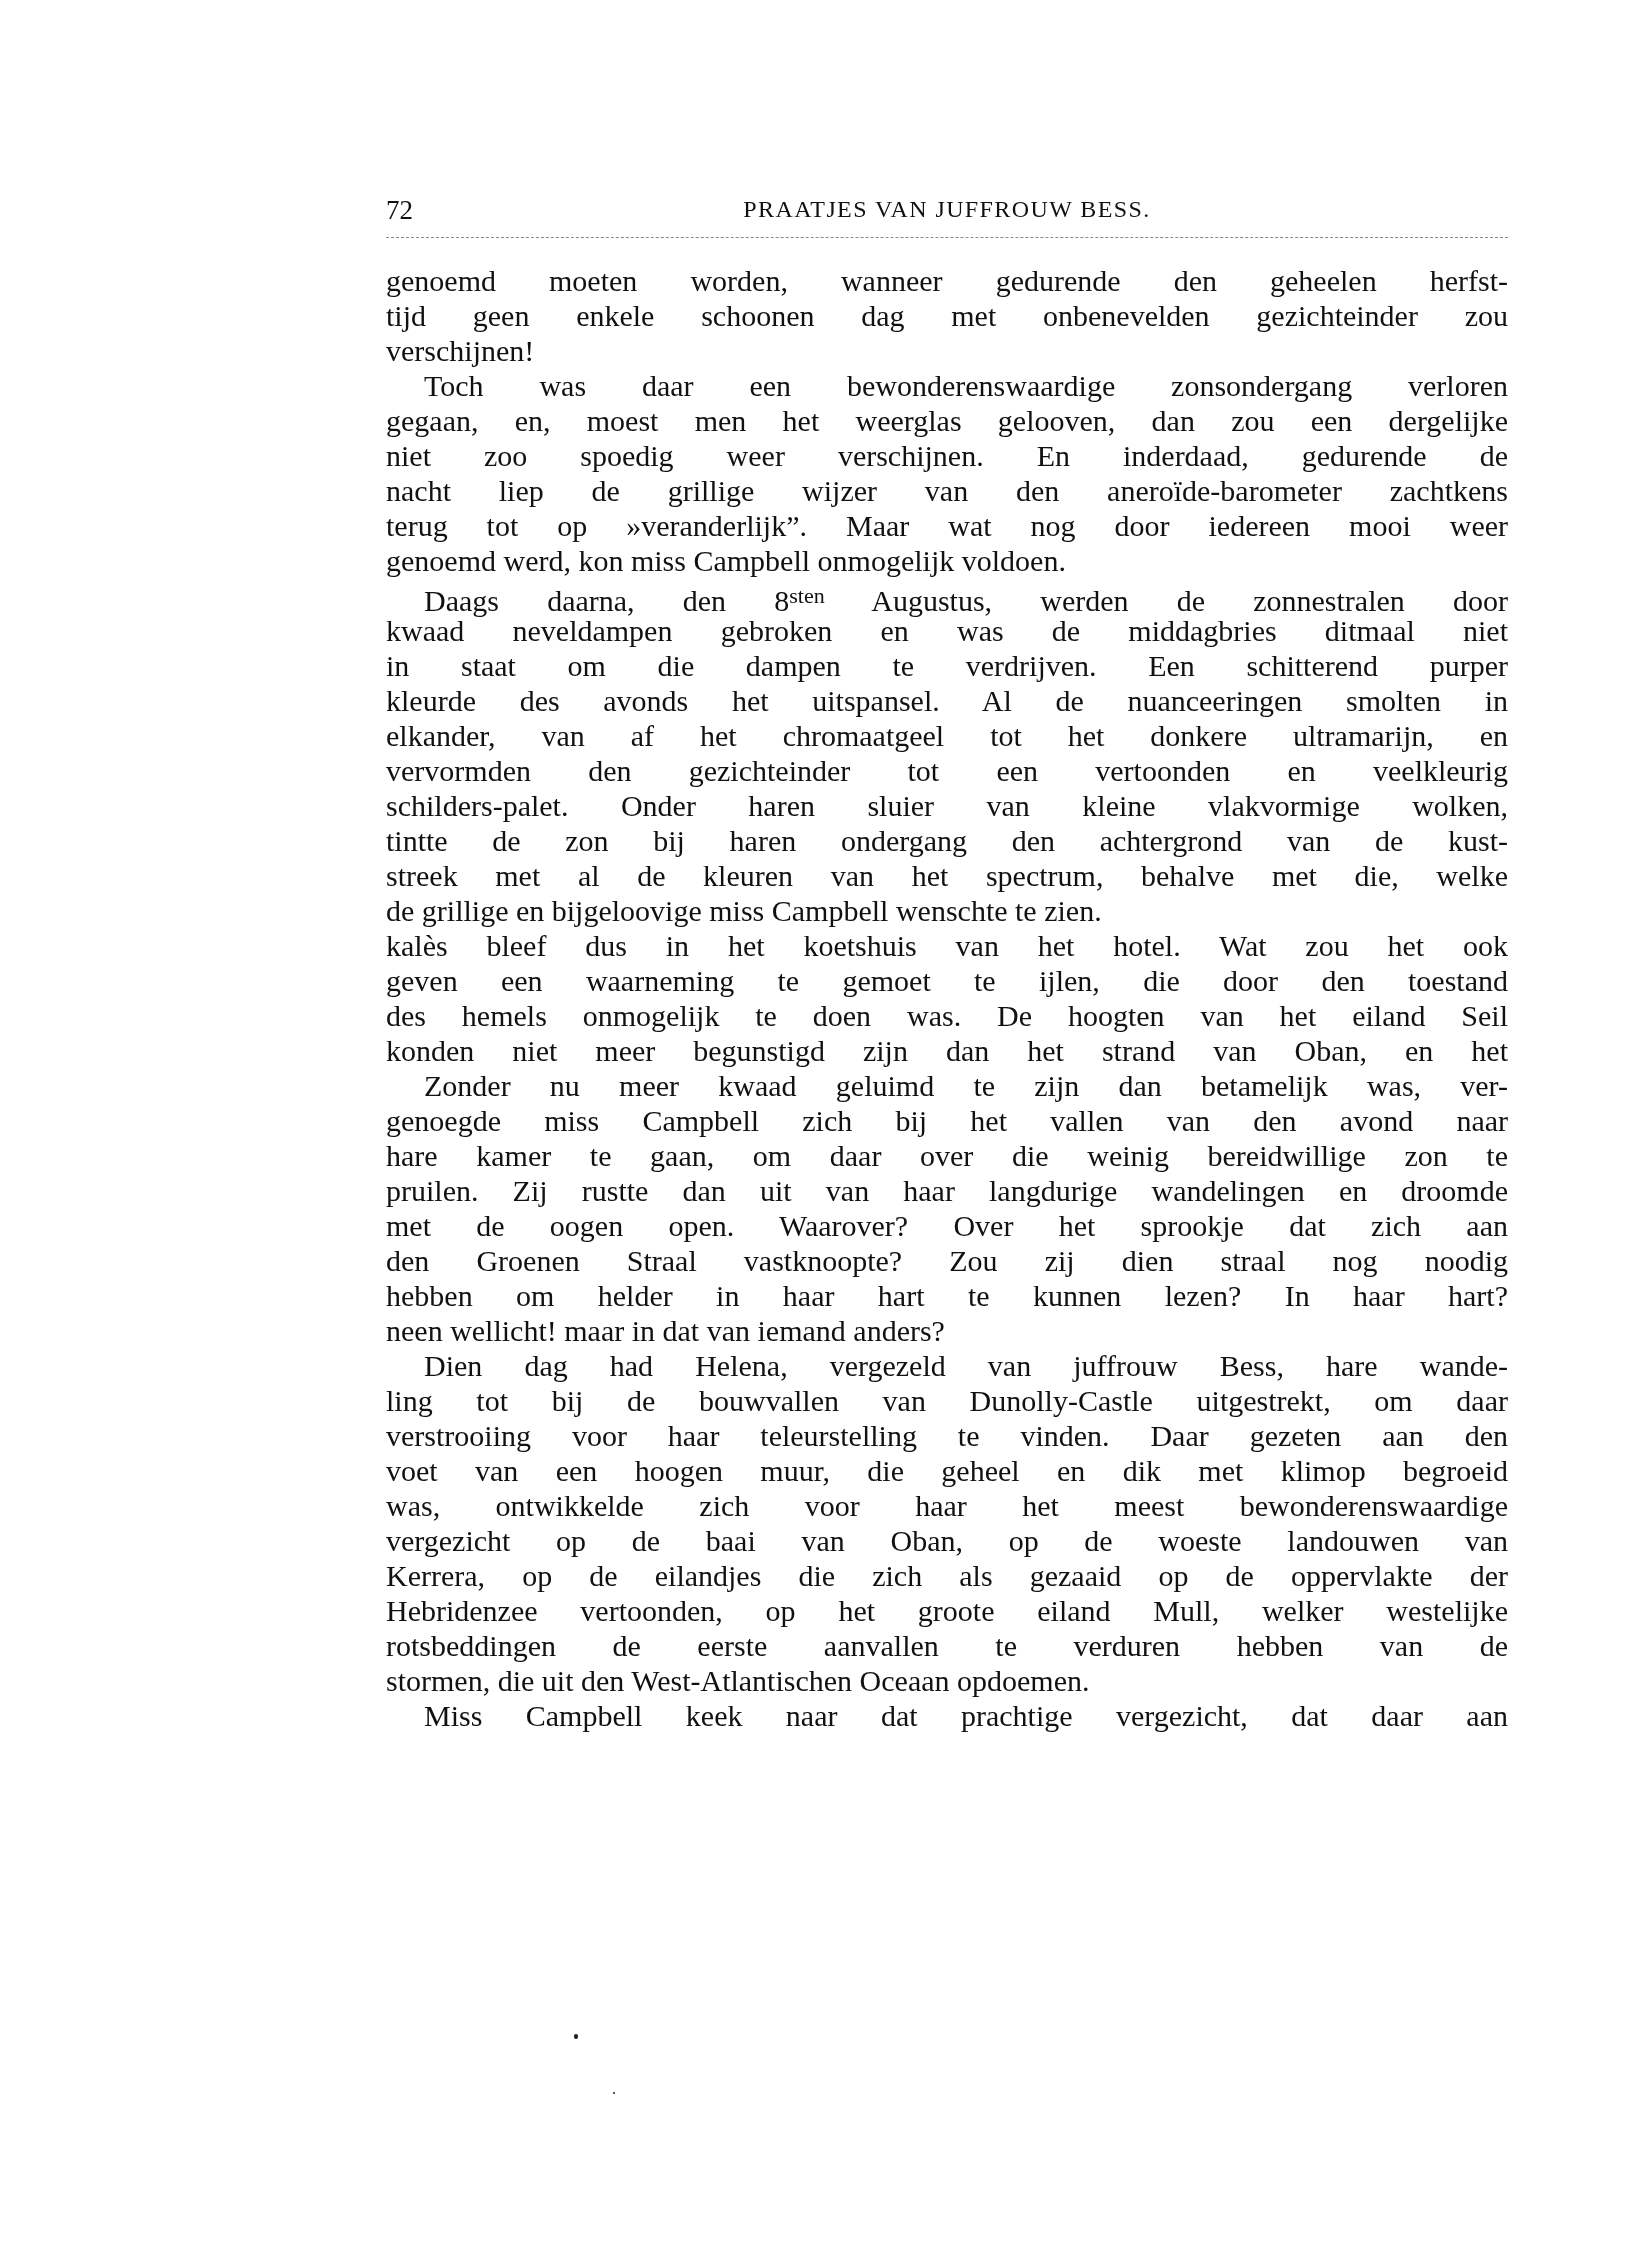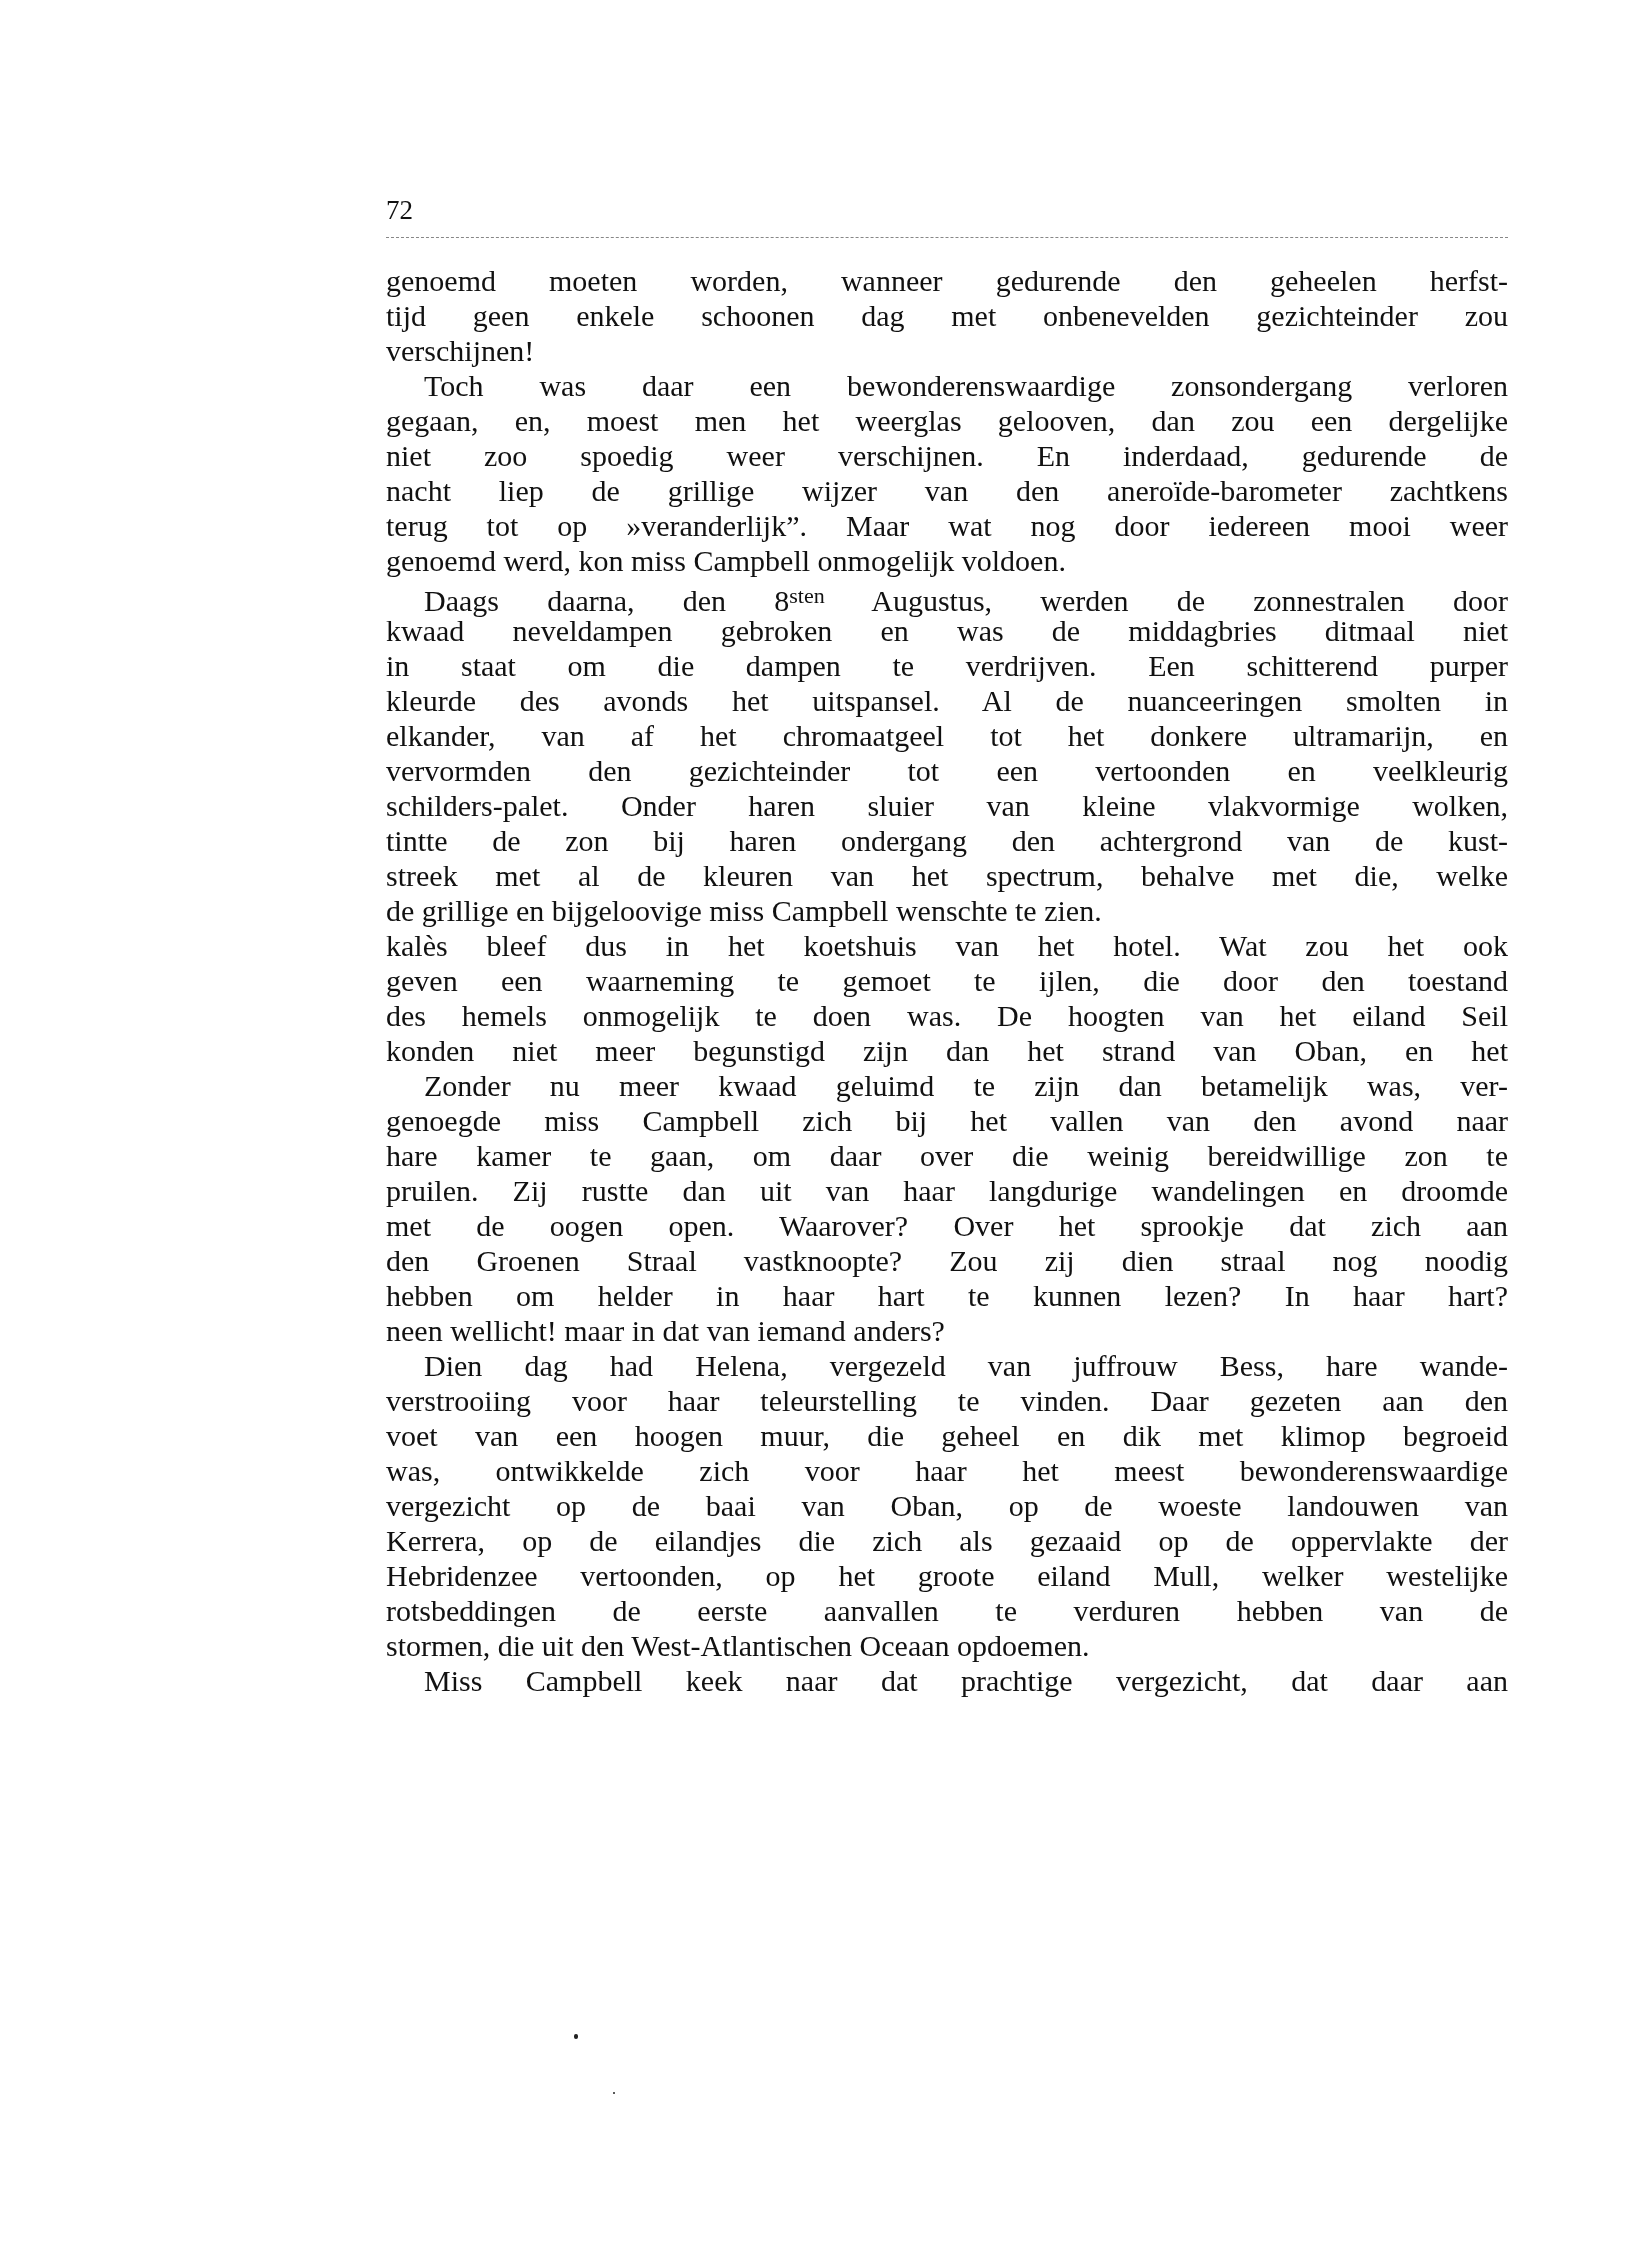--- a/index.html
+++ b/index.html
@@ -27,20 +27,21 @@
     .line.indent { padding-left: 38px; }
     sup.small { font-size: 22px; vertical-align: 7.7px; }
     .speck { position: absolute; width: 3.8px; height: 4.8px; background: #222; border-radius: 1.9px; }
   </style>
 </head>
 <body>
 
 <div class="page">
   <div class="running-head">
     <span class="folio">72</span>
+    <span class="head-title">PRAATJES VAN JUFFROUW BESS.</span>
   </div>
   <div class="rule"></div>
 
   <div>
 
     <div>
       <span class="line">genoemd moeten worden, wanneer gedurende den geheelen herfst-</span>
       <span class="line">tijd geen enkele schoonen dag met onbenevelden gezichteinder zou</span>
       <span class="line last">verschijnen!</span>
     </div>
@@ -80,20 +81,21 @@
       <span class="line">hare kamer te gaan, om daar over die weinig bereidwillige zon te</span>
       <span class="line">pruilen. Zij rustte dan uit van haar langdurige wandelingen en droomde</span>
       <span class="line">met de oogen open. Waarover? Over het sprookje dat zich aan</span>
       <span class="line">den Groenen Straal vastknoopte? Zou zij dien straal nog noodig</span>
       <span class="line">hebben om helder in haar hart te kunnen lezen? In haar hart?</span>
       <span class="line last">neen wellicht! maar in dat van iemand anders?</span>
     </div>
 
     <div>
       <span class="line indent">Dien dag had Helena, vergezeld van juffrouw Bess, hare wande-</span>
+      <span class="line">ling tot bij de bouwvallen van Dunolly-Castle uitgestrekt, om daar</span>
       <span class="line">verstrooiing voor haar teleurstelling te vinden. Daar gezeten aan den</span>
       <span class="line">voet van een hoogen muur, die geheel en dik met klimop begroeid</span>
       <span class="line">was, ontwikkelde zich voor haar het meest bewonderenswaardige</span>
       <span class="line">vergezicht op de baai van Oban, op de woeste landouwen van</span>
       <span class="line">Kerrera, op de eilandjes die zich als gezaaid op de oppervlakte der</span>
       <span class="line">Hebridenzee vertoonden, op het groote eiland Mull, welker westelijke</span>
       <span class="line">rotsbeddingen de eerste aanvallen te verduren hebben van de</span>
       <span class="line last">stormen, die uit den West-Atlantischen Oceaan opdoemen.</span>
     </div>
 

